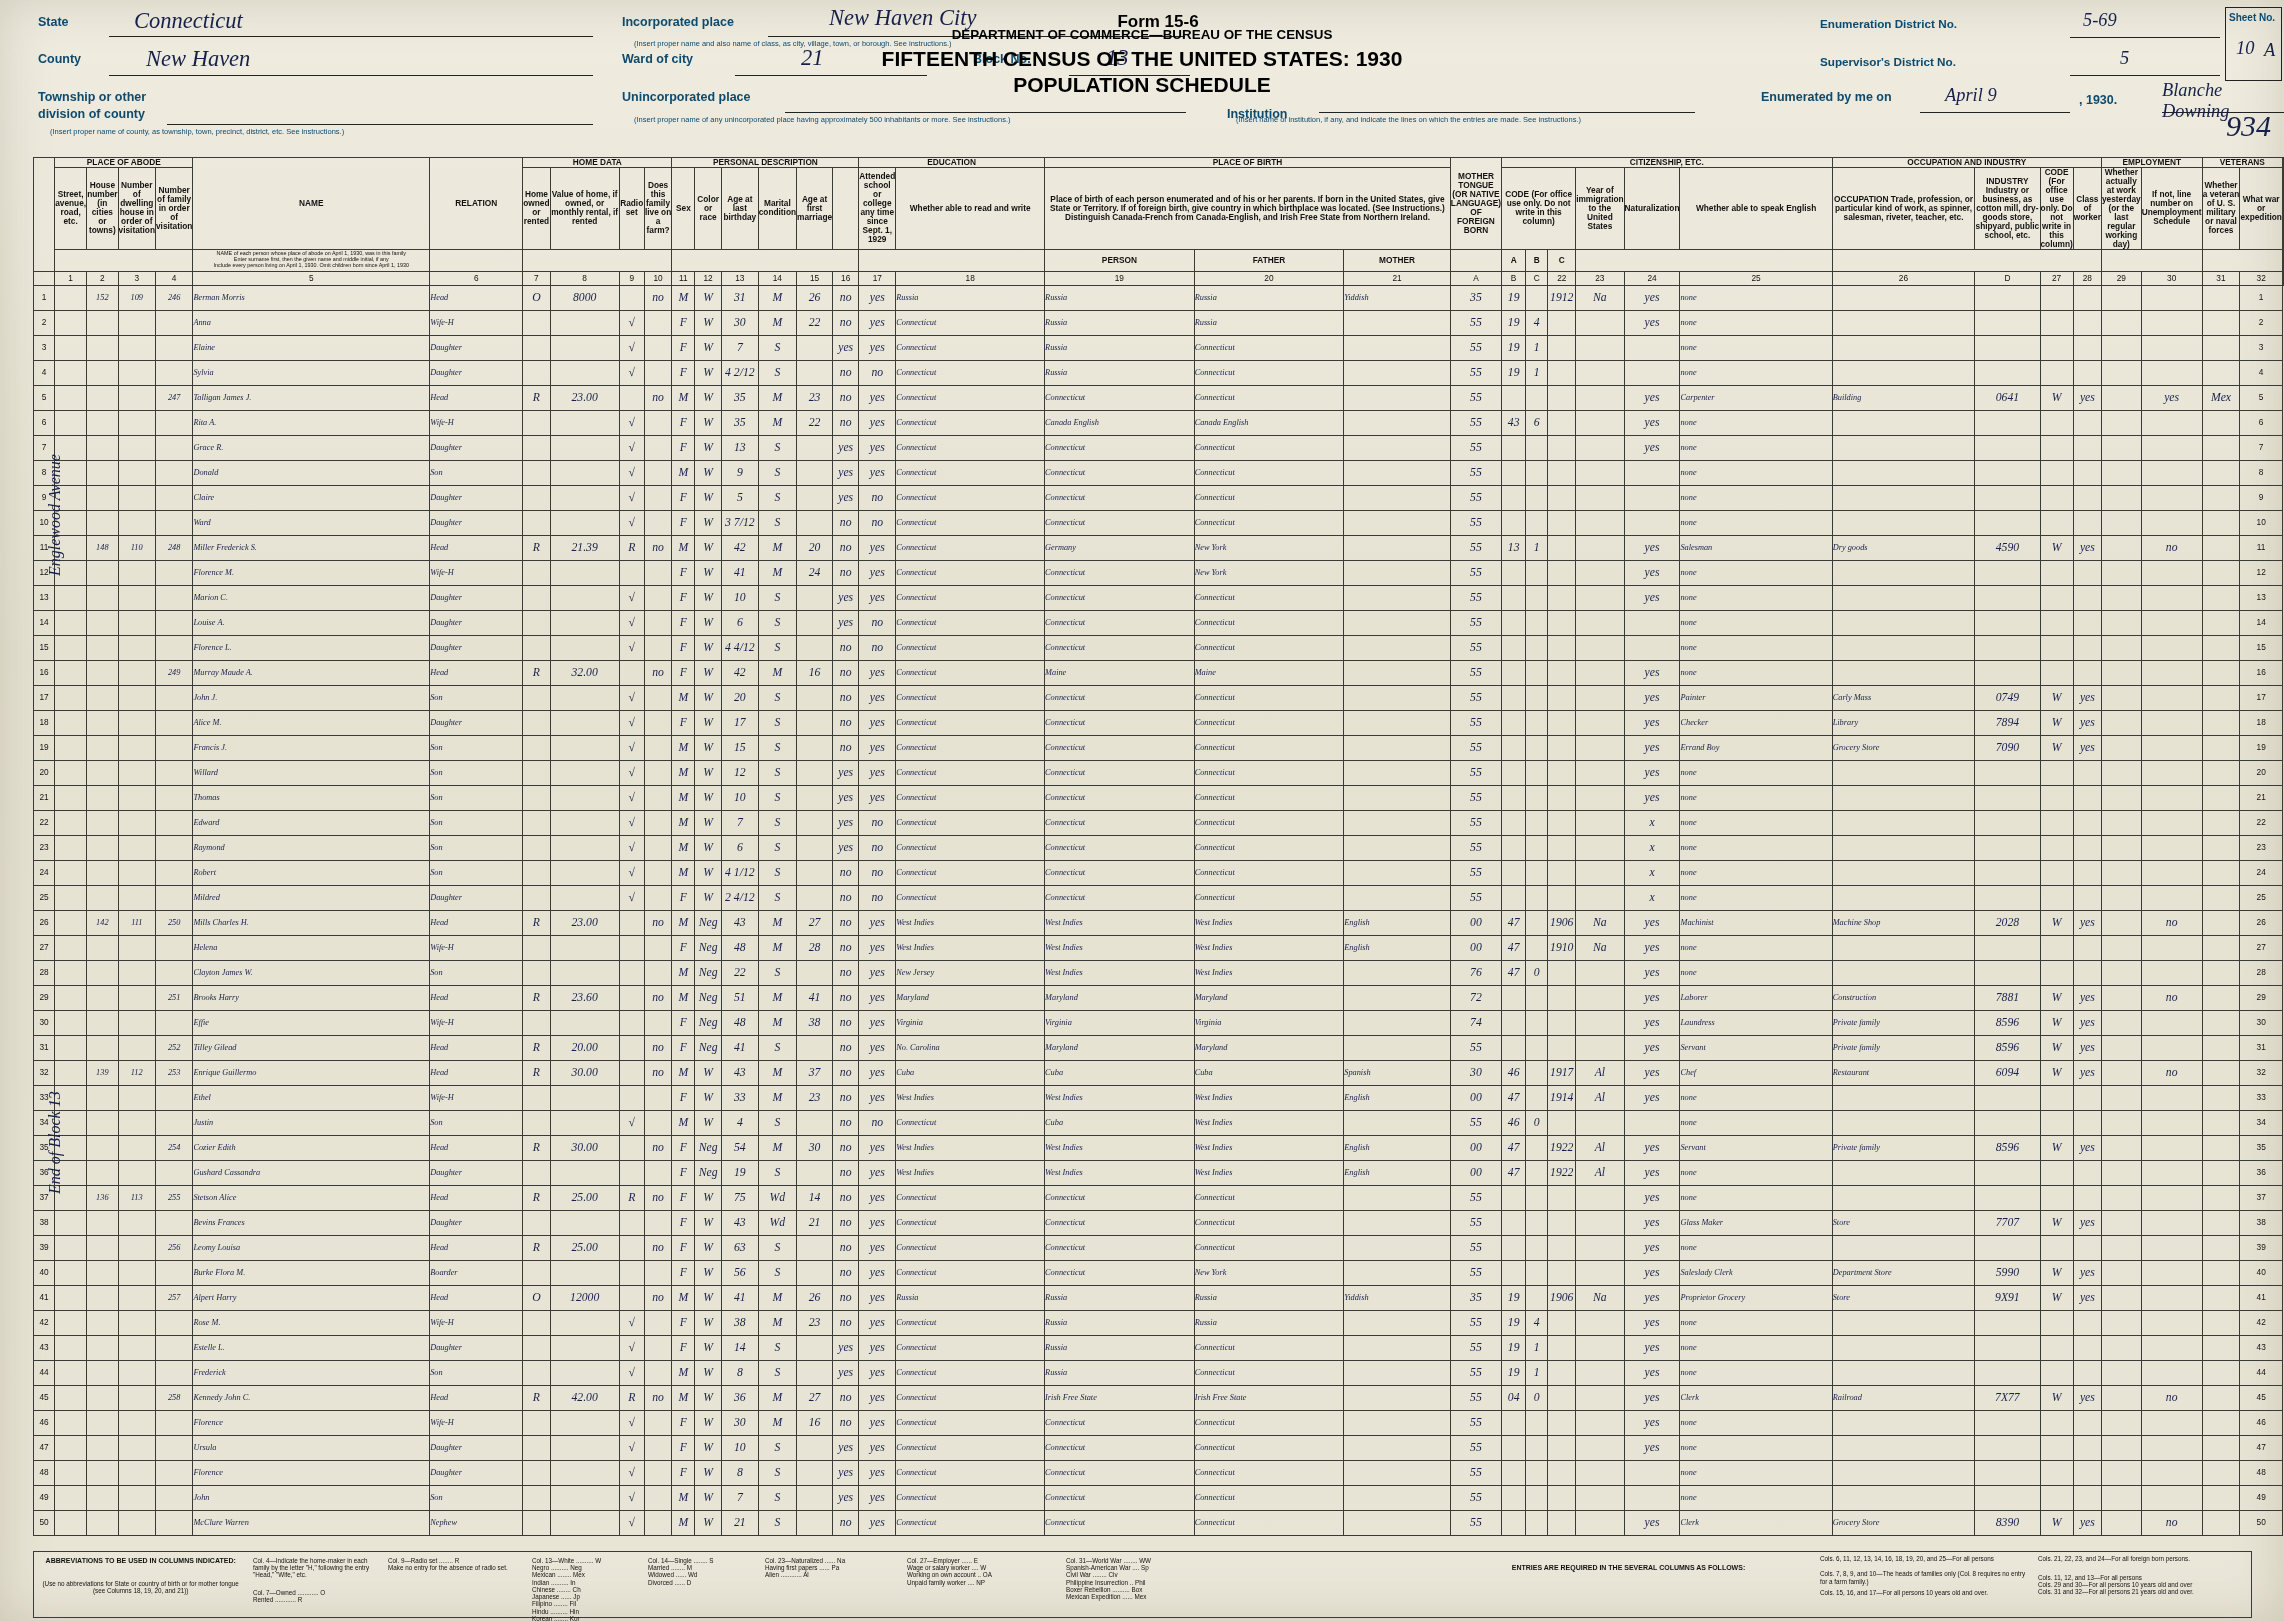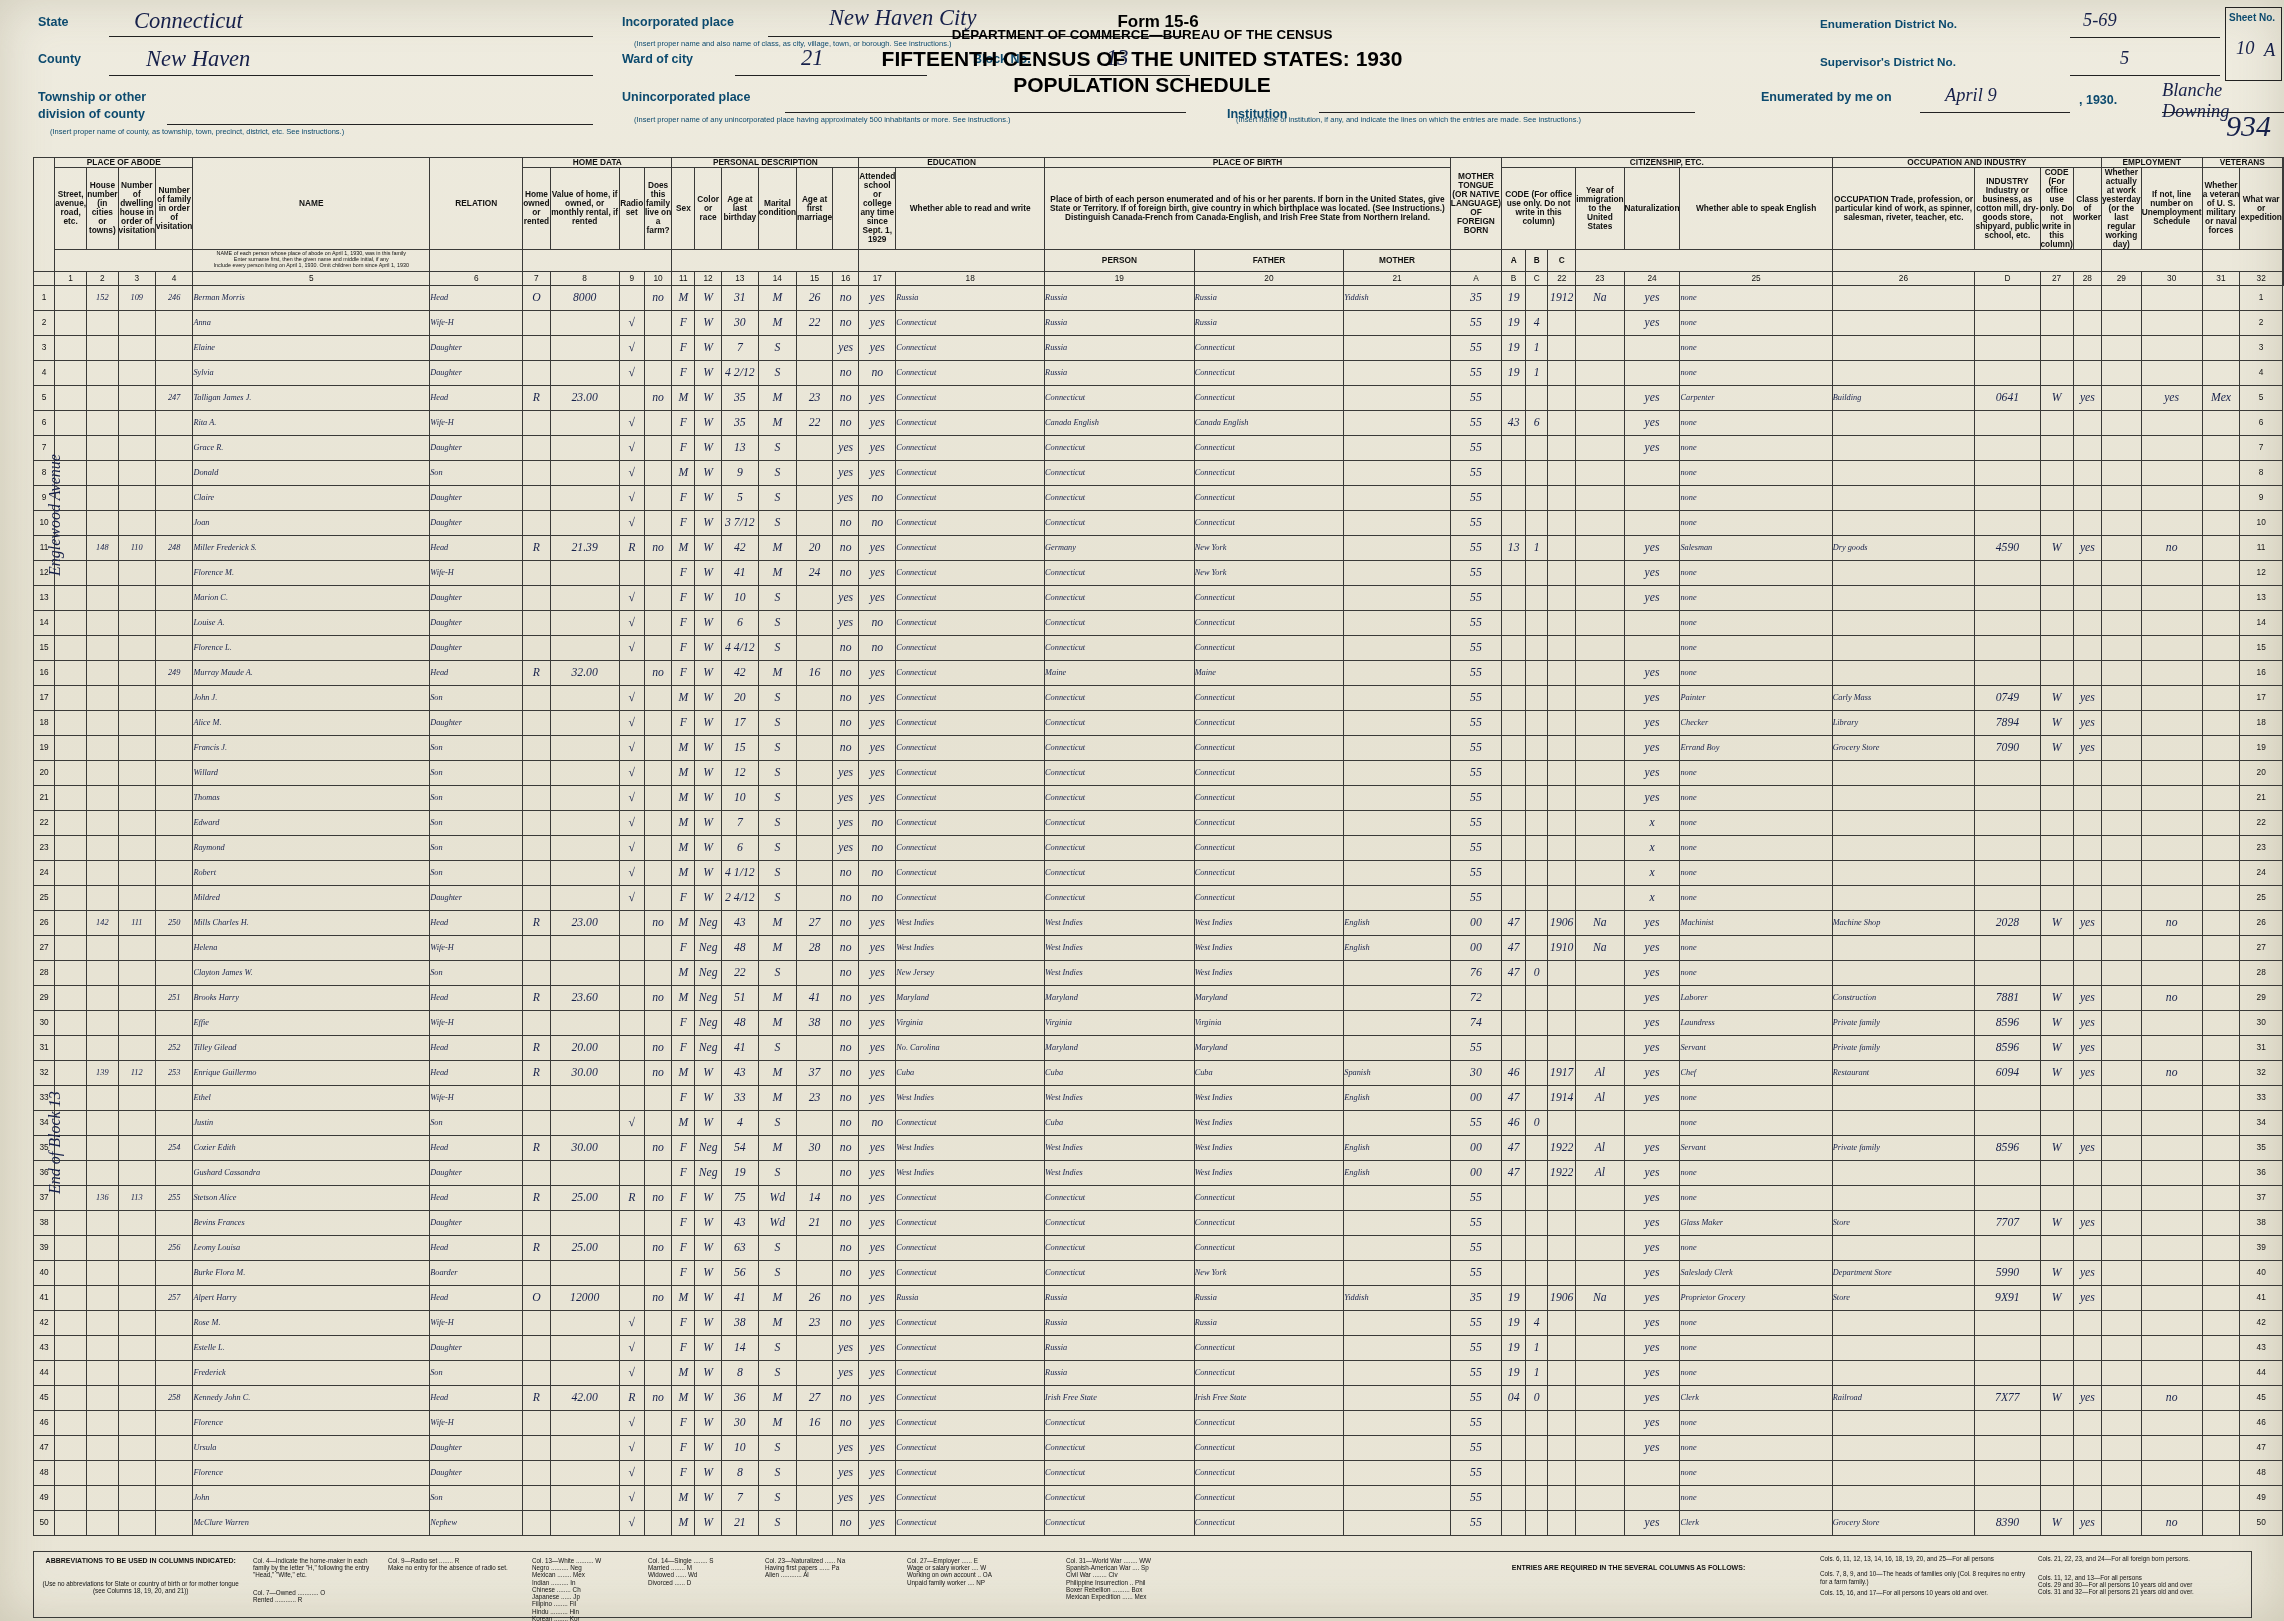--- a/index.html
+++ b/index.html
@@ -645,21 +645,21 @@
           <td class="cell c sm"></td>
           <td class="cell c sm"></td>
           <td class="cell c rn">9</td>
         </tr>
         <tr class="datarow">
           <td class="cell c rn">10</td>
           <td class="cell c"></td>
           <td class="cell c"></td>
           <td class="cell c"></td>
           <td class="cell c"></td>
-          <td class="cell">Joan</td>
+          <td class="cell">Ward</td>
           <td class="cell">Daughter</td>
           <td class="cell c sm"></td>
           <td class="cell c sm"></td>
           <td class="cell c sm">√</td>
           <td class="cell c sm"></td>
           <td class="cell c sm">F</td>
           <td class="cell c sm">W</td>
           <td class="cell c sm">3 7/12</td>
           <td class="cell c sm">S</td>
           <td class="cell c sm"></td>

